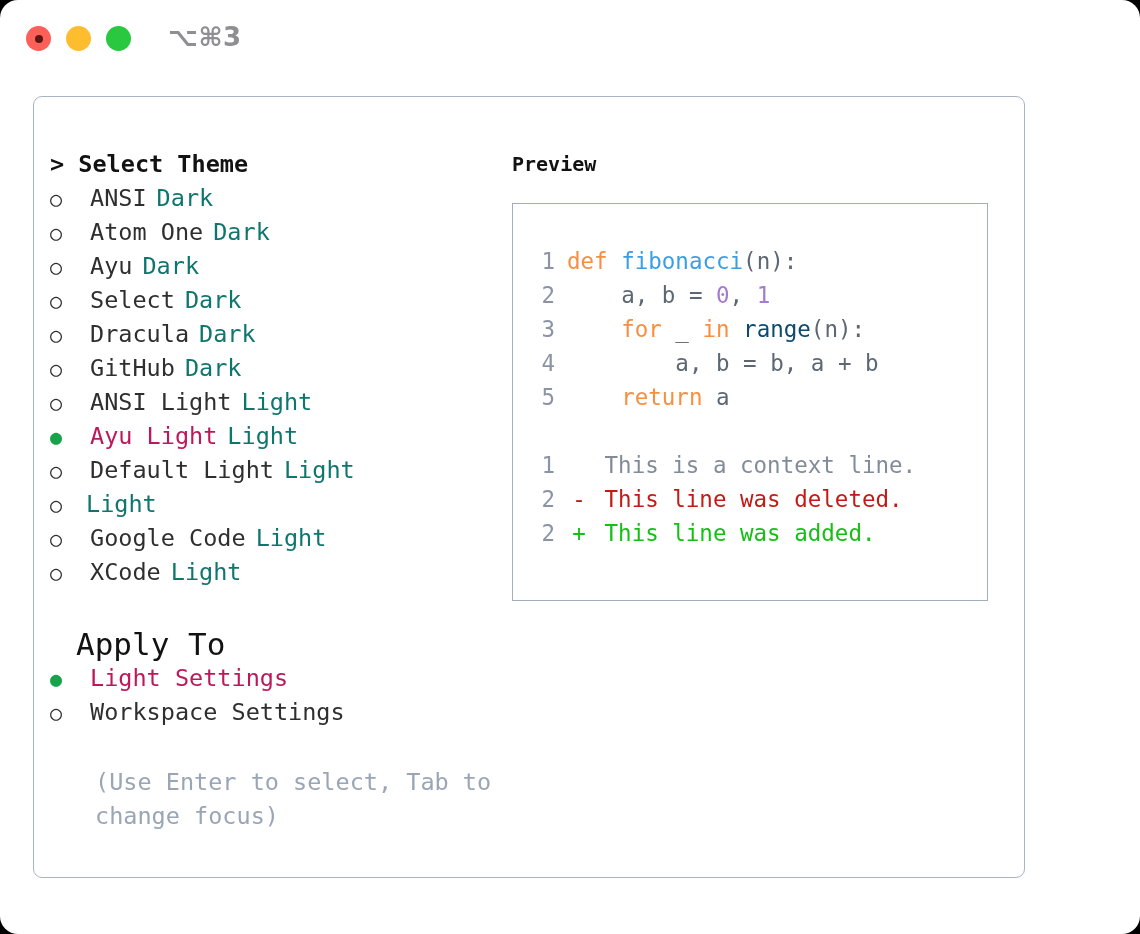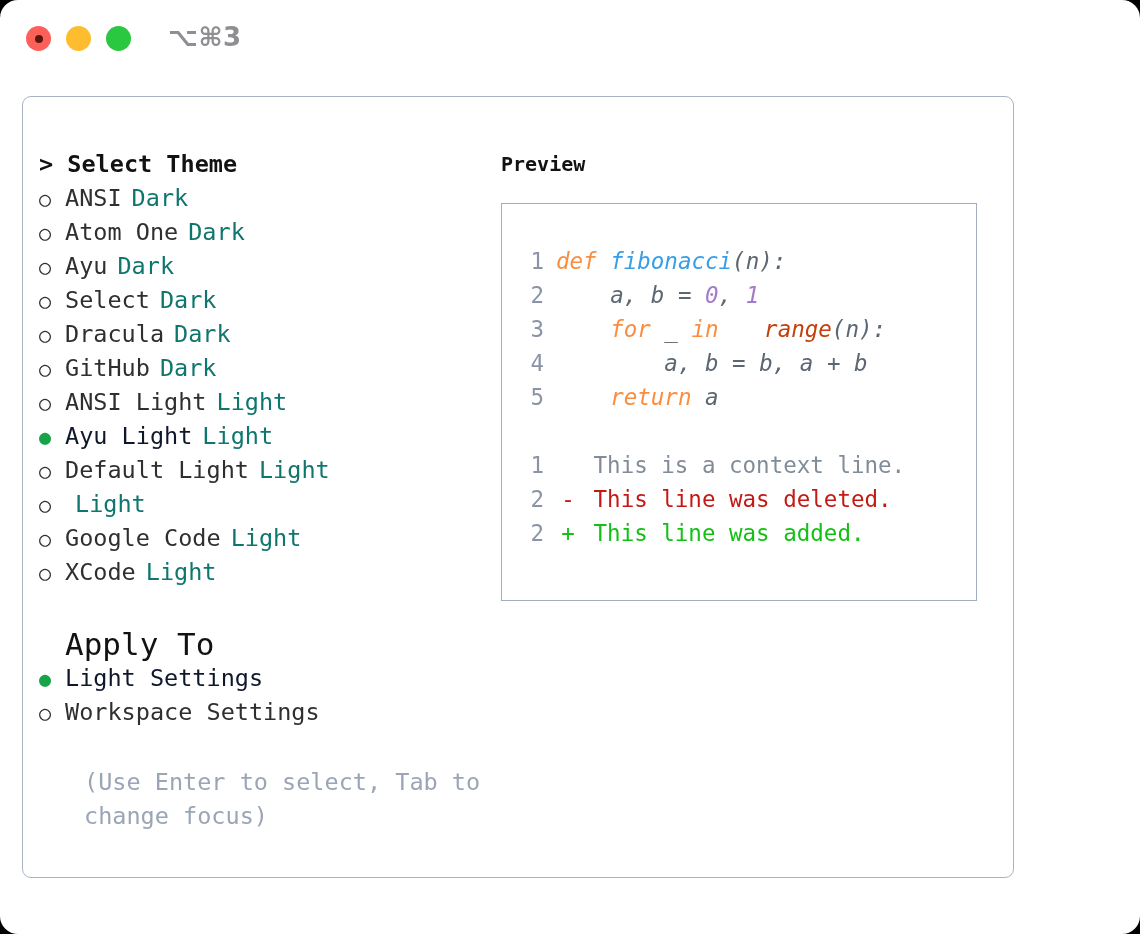--- a/index.html
+++ b/index.html
@@ -68,21 +68,21 @@
     font-size: 26px;
     font-weight: bold;
     color: #8e8e93;
     letter-spacing: 0.5px;
     font-family: "DejaVu Sans", "Liberation Sans", sans-serif;
   }
 
   
   .tui {
     position: absolute;
-    left: 22px;
+    left: 33px;
     top: 96px;
     width: 992px;
     height: 782px;
     border: 1.5px solid #a9b3c2;
     border-radius: 9px;
     box-sizing: border-box;
     background: #ffffff;
   }
 
   .columns {
@@ -119,22 +119,22 @@
     white-space: pre;
   }
   .marker {
     display: inline-block;
     width: 26px;
     flex: 0 0 26px;
     color: #2f2f2f;
     font-size: 20px;
   }
   .marker.sel { color: #16a34a; }
-  .opt-label { color: #2f2f2f; }
-  .opt.selected .opt-label { color: #0f172a; }
+  .opt-label { color: #2f2f2f; margin-left: 14px; }
+  .opt.selected .opt-label { color: #be185d; }
   .opt-tag {
     color: #0f766e;
     margin-left: 10px;
   }
 
   .spacer-sm { height: 38px; }
   .spacer-md { height: 36px; }
 
   .apply-title {
     font-size: 31px;
@@ -190,26 +190,26 @@
     font-size: 22.5px;
     white-space: pre;
   }
   .ln {
     width: 28px;
     flex: 0 0 28px;
     text-align: right;
     color: #8a94a6;
     margin-right: 12px;
   }
-  .code-text { color: #5c6773; font-style: italic; }
+  .code-text { color: #5c6773; }
 
   .tok-kw   { color: #fa8d3e; }
   .tok-fn   { color: #399ee6; }
   .tok-num  { color: #a37acc; }
-  .tok-bi   { color: #c2410c; margin-left: 32px; }
+  .tok-bi   { color: #0c4a6e; }
   .tok-punc { color: #5c6773; }
   .tok-var  { color: #5c6773; }
 
   .blank-line { height: 34px; }
 
   .diff-ctx { color: #828c99; }
   .diff-del { color: #c41a16; }
   .diff-add { color: #14c014; }
 </style>
 </head>

